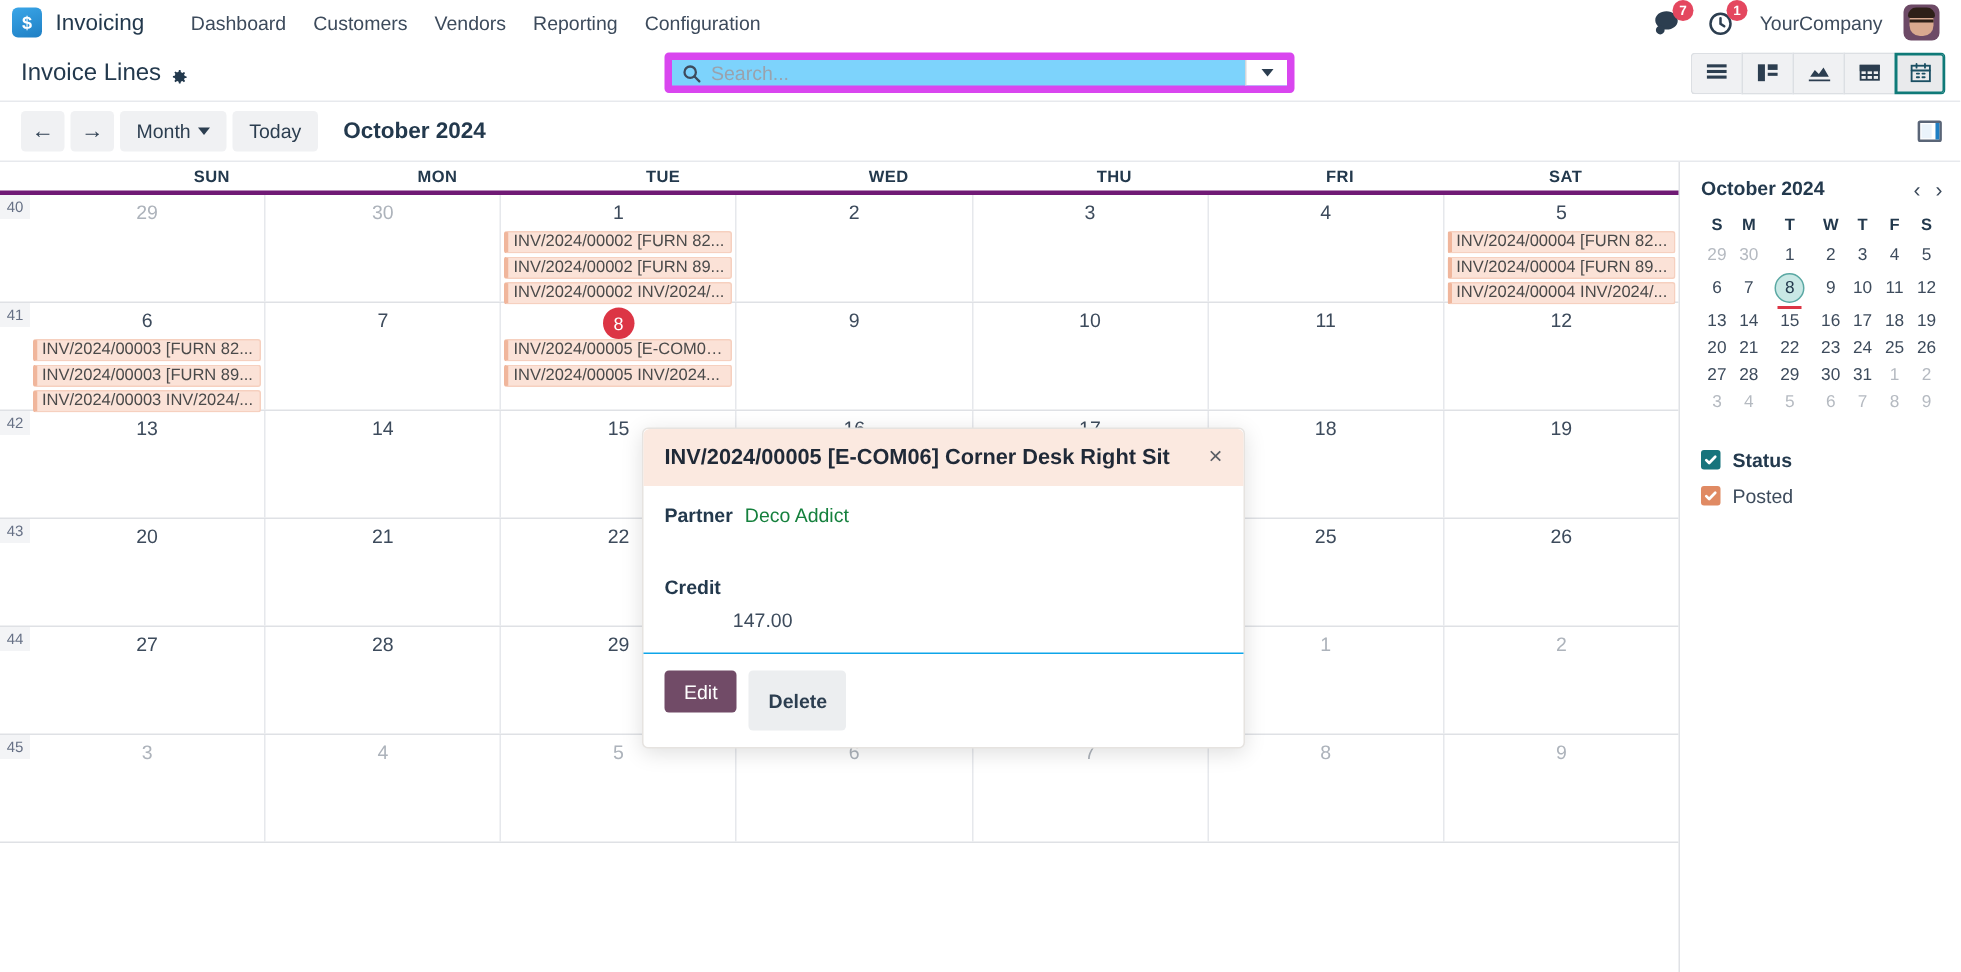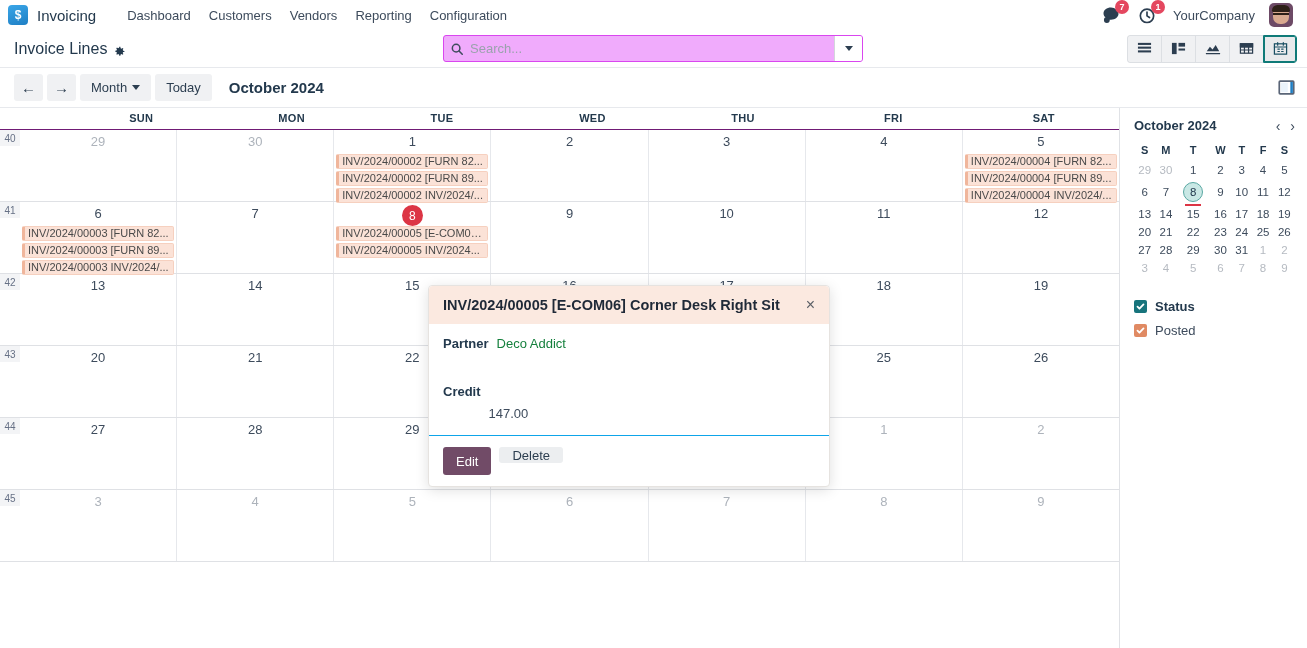--- a/index.html
+++ b/index.html
@@ -120,23 +120,23 @@
     white-space: nowrap;
   }
   .gear-ico { width: 13px; height: 13px; display: block; cursor: pointer; }
 
   .searchwrap {
     position: absolute;
     left: 443px;
     width: 420px;
     height: 27px;
     display: flex;
-    border: 1px solid #d946ef;
+    border: 5px solid #d946ef;
     border-radius: 3px;
-    background: #f0abfc;
+    background: #7dd3fc;
     overflow: hidden;
   }
   .searchwrap .sicon {
     width: 26px;
     display: flex; align-items: center; justify-content: center;
     color: #475467;
   }
   .searchwrap input {
     flex: 1;
     border: none;
@@ -224,21 +224,21 @@
   .main {
     display: flex;
     height: 540px;
     position: relative;
   }
   .calwrap { width: 1119px; position: relative; }
 
   .dayhead {
     display: flex;
     height: 22px;
-    border-bottom: 1px solid #701a75;
+    border-bottom: 3px solid #701a75;
     padding-left: 46px;
   }
   .dh-weekcol { width: 20px; flex: 0 0 20px; border-right: none; }
   .dh {
     flex: 1;
     text-align: center;
     font-size: 11px;
     font-weight: bold;
     color: #23394d;
     letter-spacing: .3px;
@@ -433,25 +433,26 @@
     padding: 0 13px;
     font-size: 13px;
     font-family: "Liberation Sans", sans-serif;
     cursor: pointer;
   }
   .btn-delete {
     background: #eceef0;
     color: #2c3e50;
     border: none;
     border-radius: 3px;
-    height: 16px;
+    height: 40px;
     padding: 0 13px;
     font-size: 13px;
     font-family: "Liberation Sans", sans-serif;
     cursor: pointer;
+    font-weight: bold;
   }
 </style>
 </head>
 <body>
 
 <div class="navbar">
   <div class="brand-logo"></div>
   <div class="brand-name">Invoicing</div>
   <div id="nav-menu" style="display:flex;">
       <div class="nav-item">Dashboard</div>

